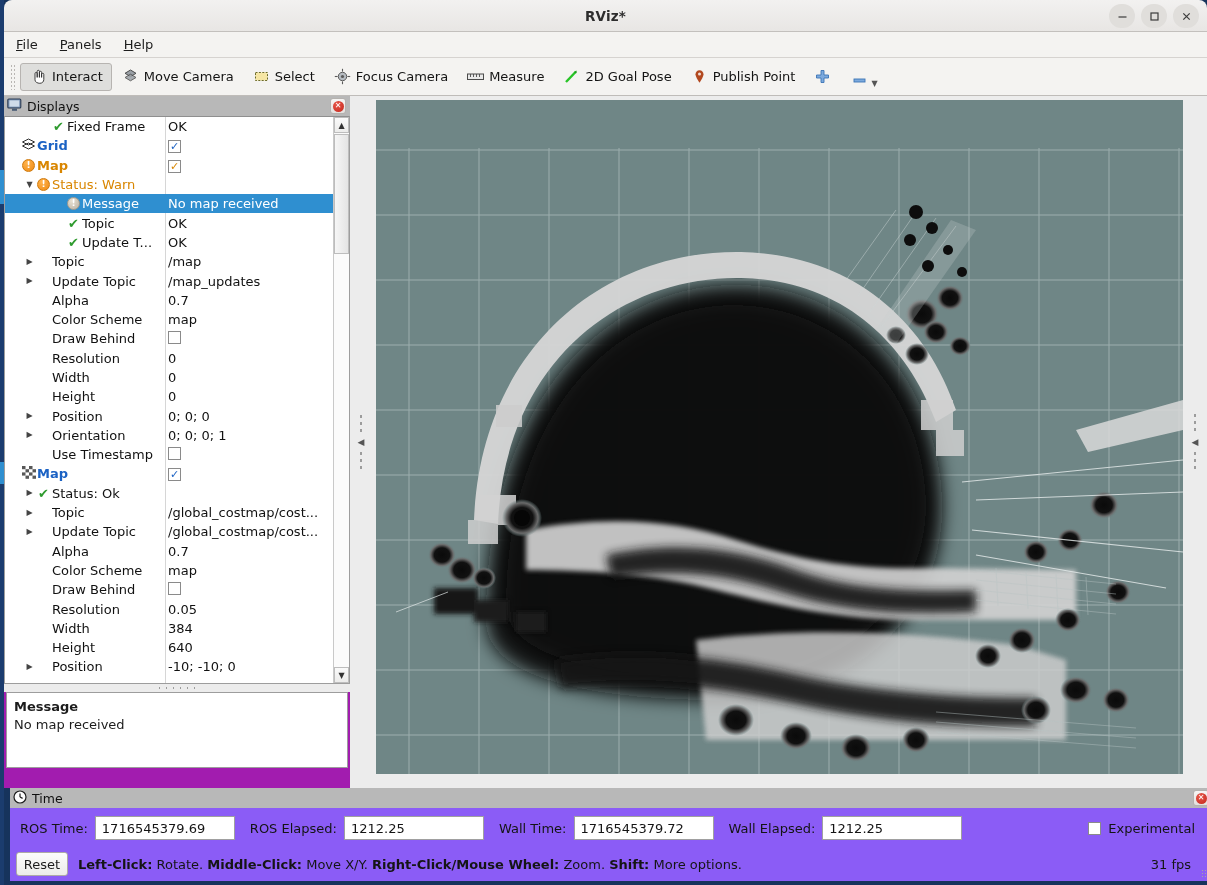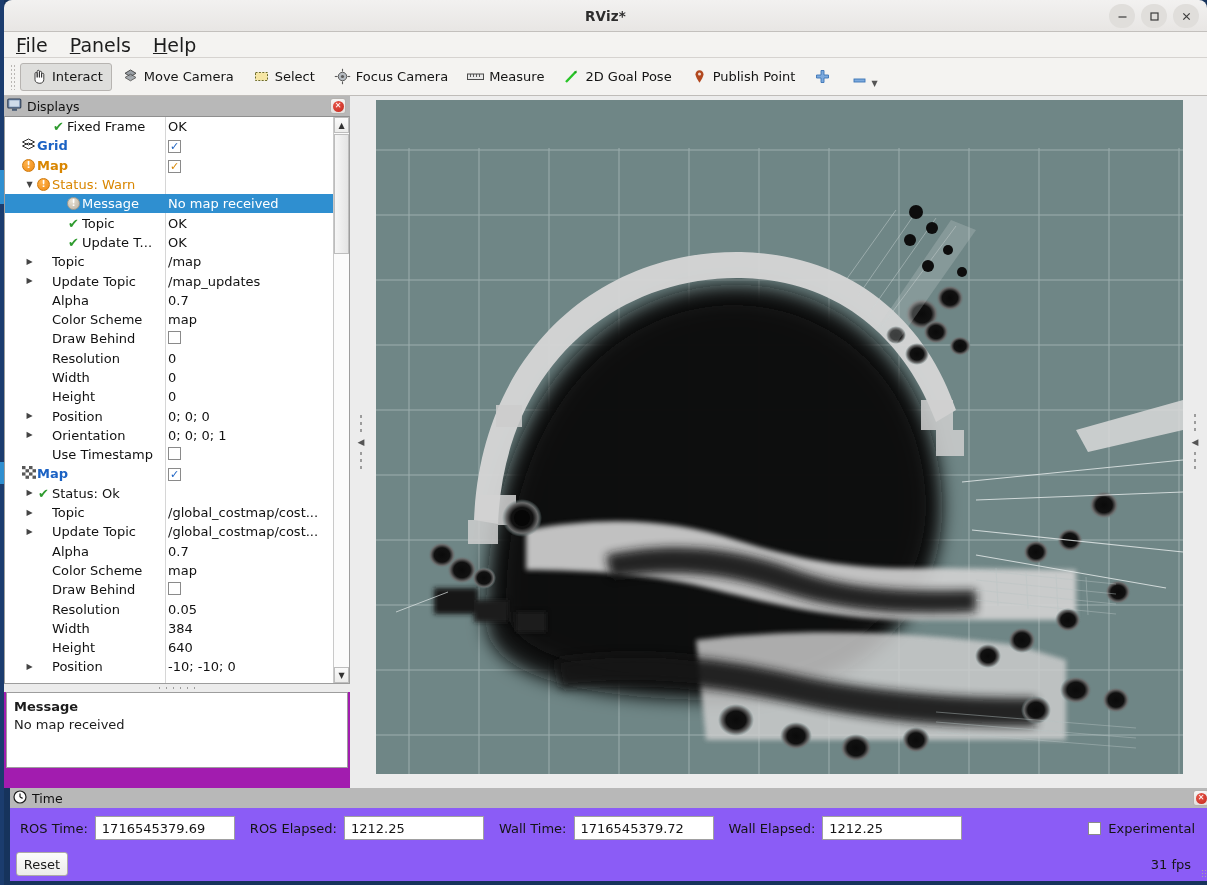--- a/index.html
+++ b/index.html
@@ -39,21 +39,21 @@
   }
   .winbtn svg { display: block; }
 
   
   .menubar {
     position: absolute; left: 4px; top: 32px; width: 1203px; height: 26px;
     background: #f4f3f1;
     border-bottom: 1px solid #d6d3d0;
     display: flex; align-items: center; padding-left: 10px; gap: 18px;
   }
-  .menuitem { font-size: 19px; color: #1d1d1d; padding: 2px 2px; cursor: default; }
+  .menuitem { font-size: 13px; color: #1d1d1d; padding: 2px 2px; cursor: default; }
   .menuitem u { text-decoration: underline; }
 
   
   .toolbar {
     position: absolute; left: 4px; top: 58px; width: 1203px; height: 38px;
     background: #f4f3f1;
     border-bottom: 1px solid #bfbcb9;
     display: flex; align-items: center; padding-left: 6px;
   }
   .tbgrip {
@@ -978,18 +978,19 @@
       <span class="tinput" style="width:140px">1212.25</span>
 
       <span class="expbox">
         <span class="expchk"></span>
         <span class="tlab">Experimental</span>
       </span>
     </div>
 
     <div class="time-row2">
       <div class="reset-btn">Reset</div>
+      <div class="hint" id="hint"><b>Left-Click:</b><span> Rotate. </span><b>Middle-Click:</b><span> Move X/Y. </span><b>Right-Click/Mouse Wheel:</b><span> Zoom. </span><b>Shift:</b><span> More options.</span></div>
       <div class="fps">31 fps</div>
     </div>
     <div class="corner-grip"></div>
   </div>
 
 </div>
 
 </body></html>

